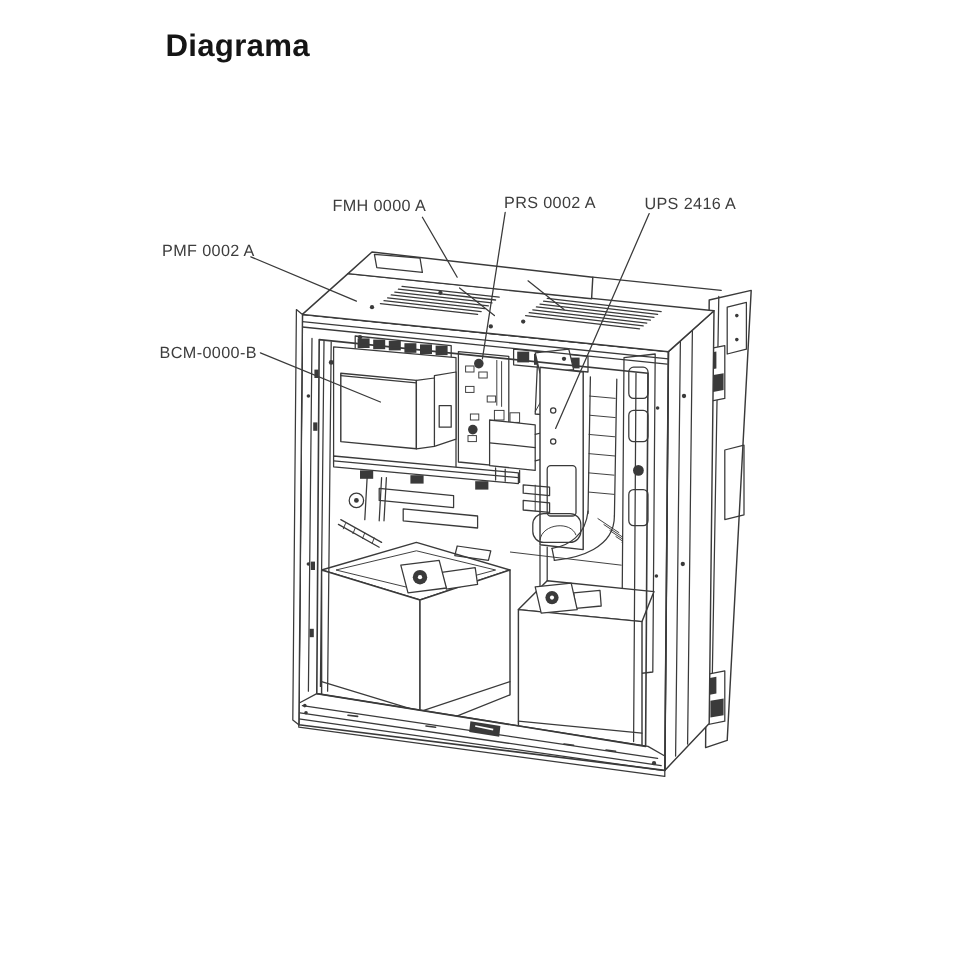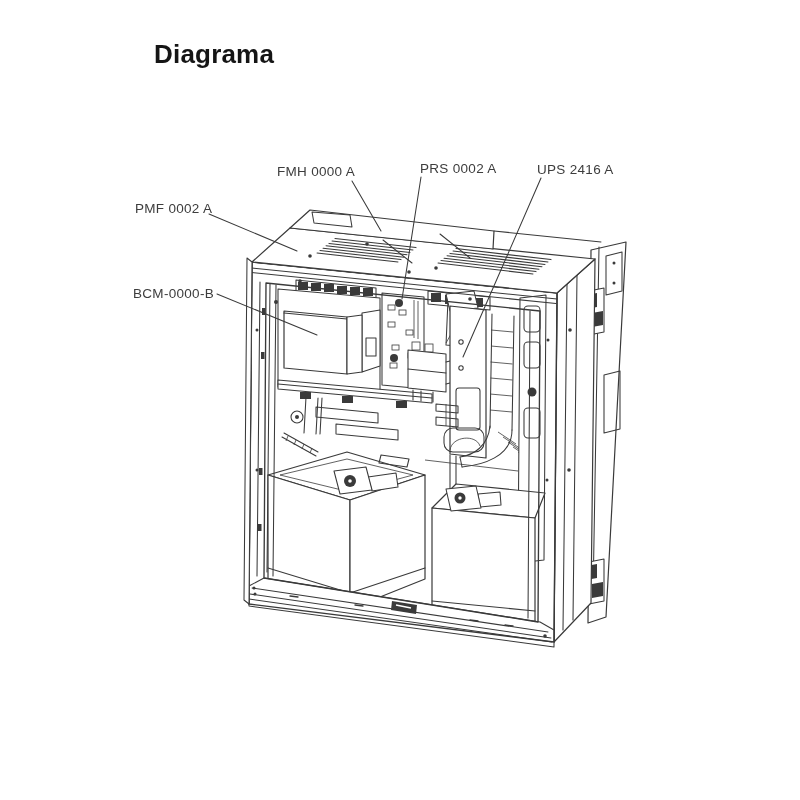--- a/index.html
+++ b/index.html
@@ -3,21 +3,21 @@
 <meta charset="utf-8">
 <style>
   :root{
     --line:#3a3a3a;
     --labelc:#3d3d3d;
     --bg:#ffffff;
   }
   html,body{margin:0;padding:0;background:var(--bg);}
   .page{position:relative;width:800px;height:800px;background:var(--bg);overflow:hidden;
         font-family:"Liberation Sans",sans-serif;}
-  .title{position:absolute;left:138px;top:24px;margin:16px;font-size:26px;line-height:1.1;
+  .title{position:absolute;left:138px;top:24px;margin:0;font-size:26px;line-height:1.1;
          font-weight:bold;color:#151515;letter-spacing:.2px;
          font-family:"Liberation Sans",sans-serif;}
   svg{position:absolute;left:0;top:0;}
   .ln{stroke:var(--line);fill:none;stroke-width:1.05;stroke-linecap:round;stroke-linejoin:round;}
   .ln2{stroke:var(--line);fill:none;stroke-width:1.35;stroke-linecap:round;stroke-linejoin:round;}
   .fw{stroke:var(--line);fill:#ffffff;stroke-width:1.2;stroke-linejoin:round;}
   .fw1{stroke:var(--line);fill:#ffffff;stroke-width:1.05;stroke-linejoin:round;}
   .fd{fill:var(--line);stroke:none;}
   .thin{stroke:var(--line);fill:none;stroke-width:.8;}
   .lbl{font-family:"Liberation Sans",sans-serif;font-size:13.5px;fill:var(--labelc);letter-spacing:.3px;}

